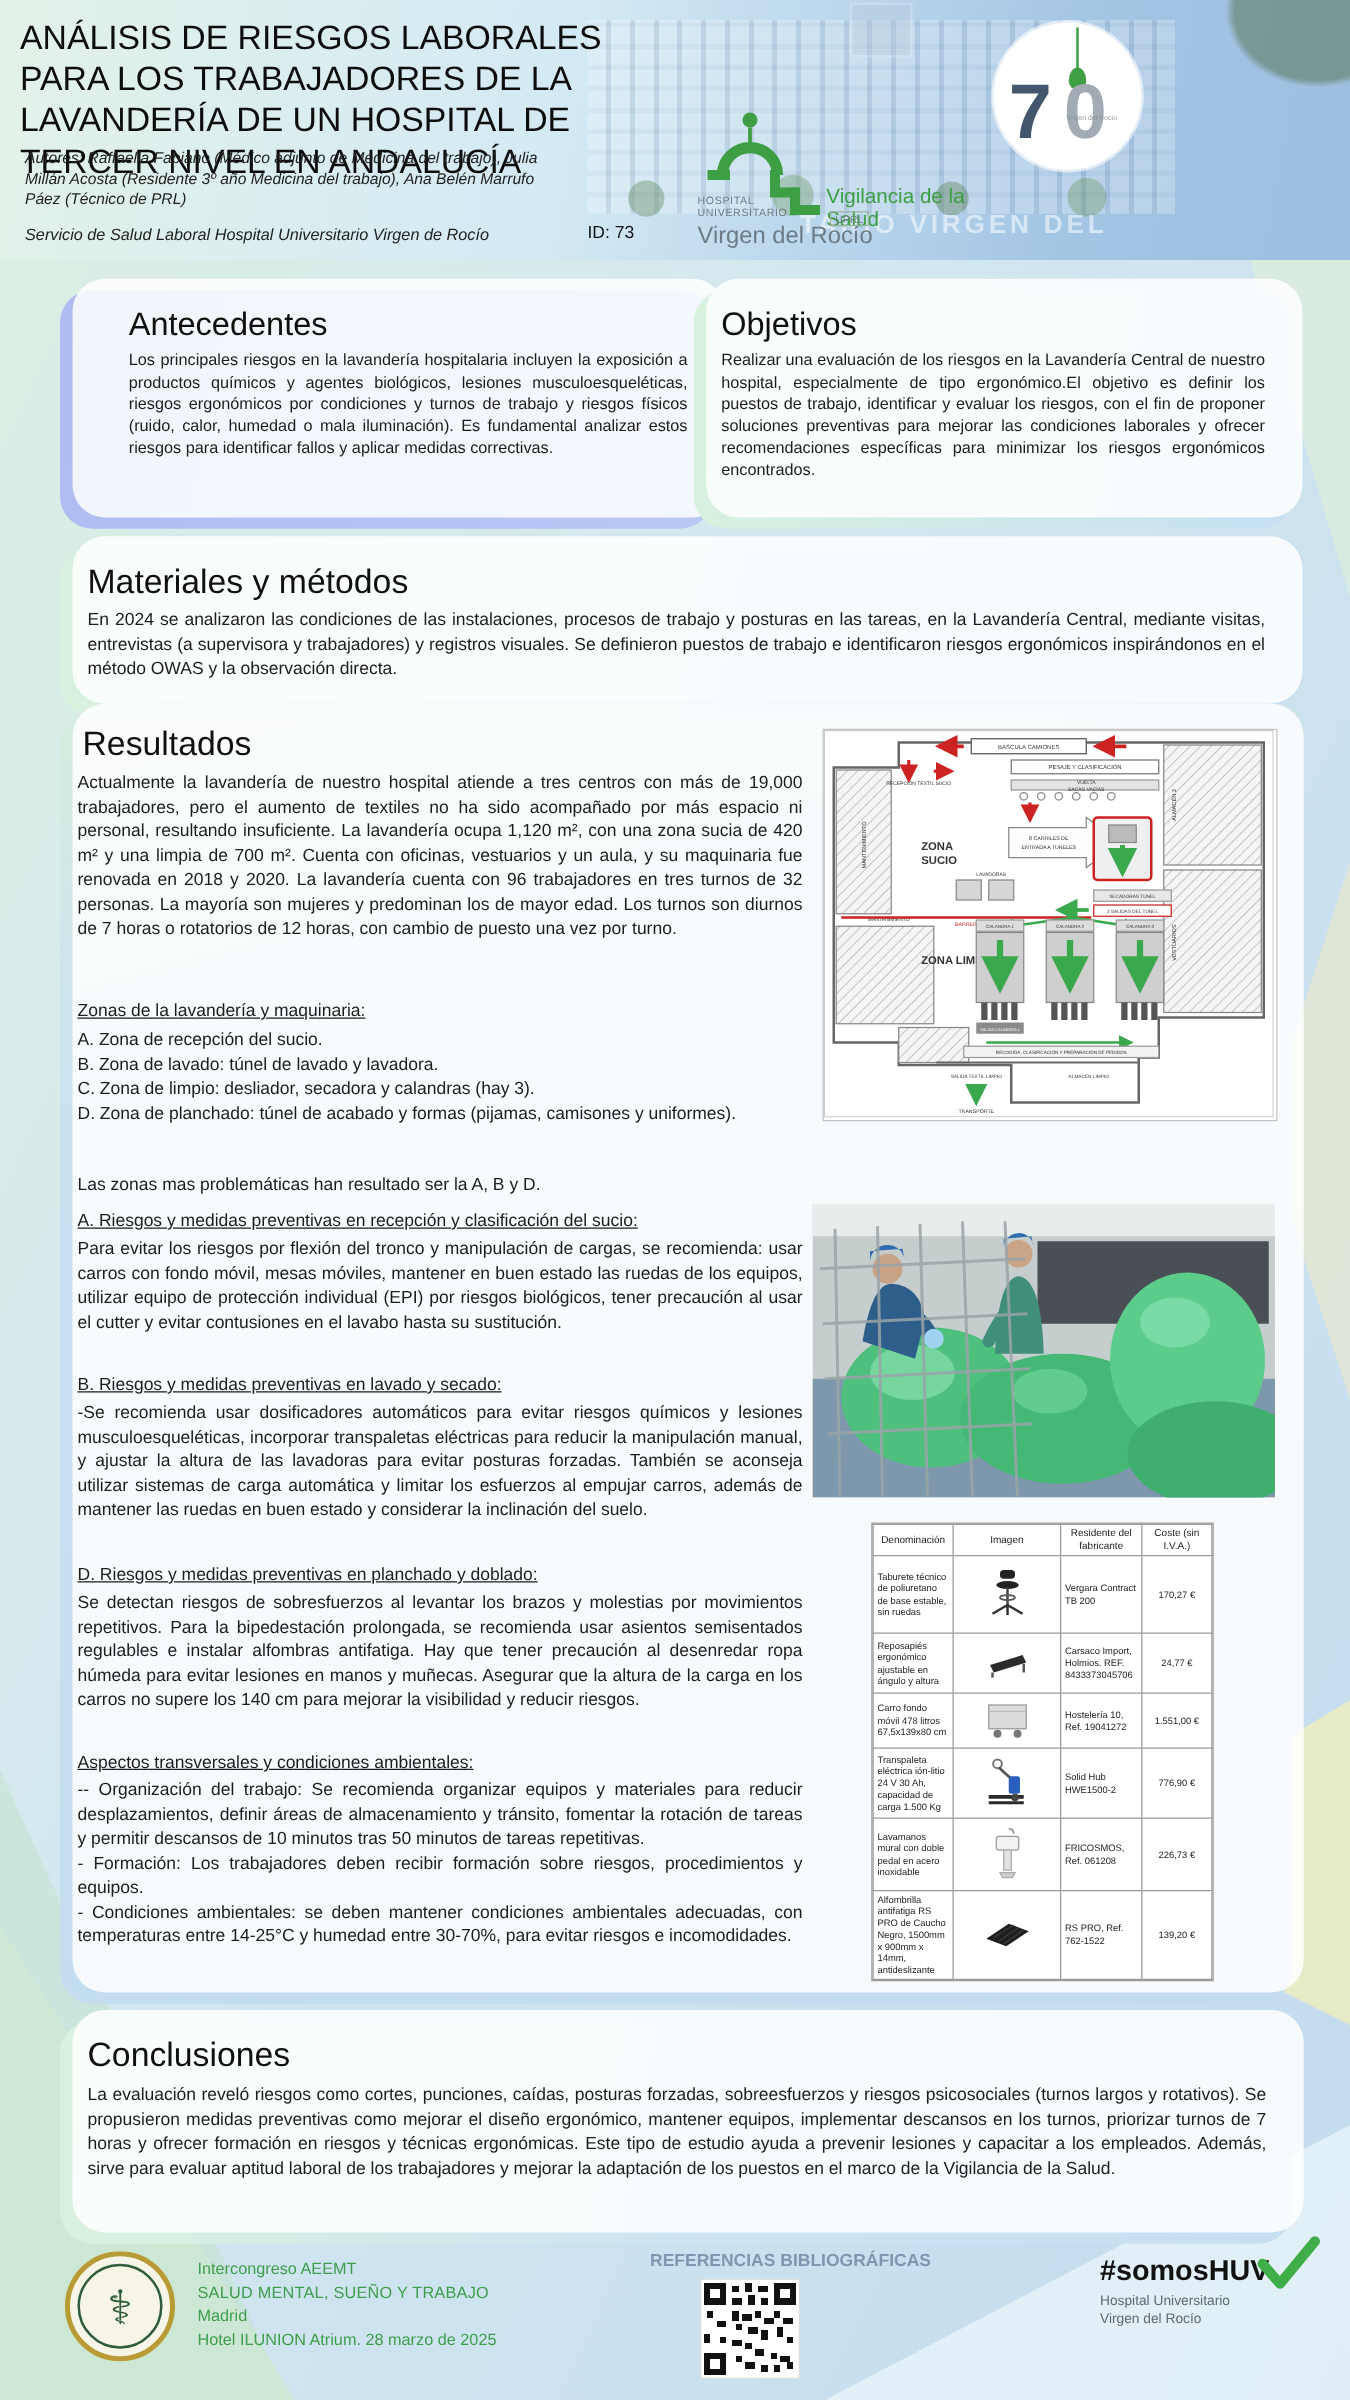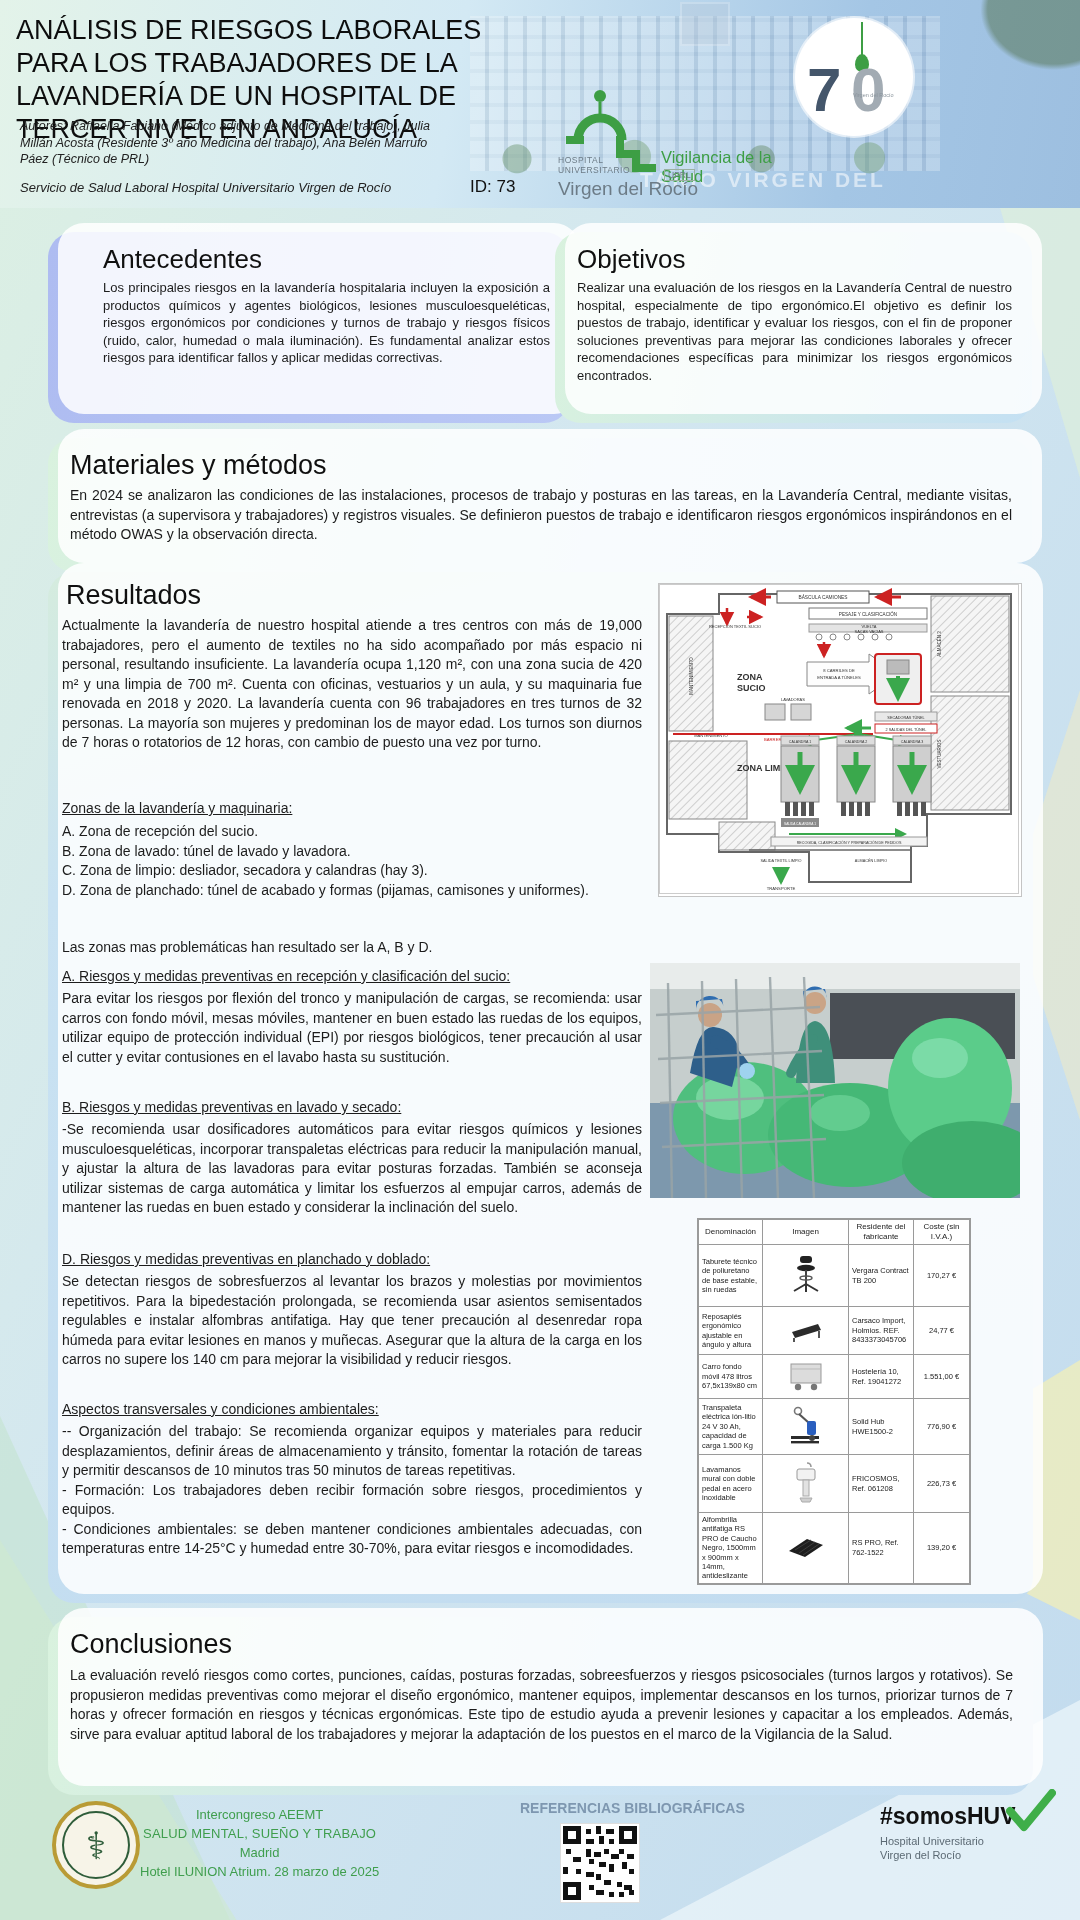--- a/index.html
+++ b/index.html
@@ -27,21 +27,21 @@
     background:radial-gradient(circle at 10% 60%,#5d8a5d 0 14px,transparent 15px),
                radial-gradient(circle at 35% 55%,#6d9a68 0 16px,transparent 17px),
                radial-gradient(circle at 62% 60%,#587f55 0 13px,transparent 14px),
                radial-gradient(circle at 85% 58%,#6d9a68 0 15px,transparent 16px);}
   .palm{position:absolute;top:0;right:0;width:130px;height:95px;opacity:.5;
     background:radial-gradient(ellipse at 80% 10%,#4e6e48 0 45%,transparent 50%);}
   .watermark{position:absolute;top:168px;left:640px;font-size:21px;font-weight:bold;color:rgba(255,255,255,.55);letter-spacing:3px;white-space:nowrap;}
   .title{position:absolute;top:14px;left:16px;width:480px;font-size:27px;line-height:1.22;font-weight:normal;color:#0d0d0d;}
   .authors{position:absolute;top:118px;left:20px;width:430px;font-size:12.5px;line-height:1.32;font-style:italic;color:#222;}
   .service{position:absolute;top:180px;left:20px;width:440px;font-size:13px;font-style:italic;color:#222;}
-  .idlabel{position:absolute;top:177px;left:470px;font-size:17px;color:#111;}
+  .idlabel{position:absolute;top:177px;left:470px;font-size:14px;color:#111;}
   
   .vdr{position:absolute;top:88px;left:548px;width:260px;height:115px;}
   .vdr-hosp{position:absolute;top:68px;left:10px;font-size:8.5px;line-height:1.15;color:#6c7b86;letter-spacing:.5px;}
   .vdr-name{position:absolute;top:90px;left:10px;font-size:19px;color:#6c7b86;}
   .vdr-vig{position:absolute;top:60px;left:113px;font-size:16.5px;color:#3d9e44;}
   .vdr-uprl{position:absolute;top:81px;left:116px;font-size:8.5px;color:#6c7b86;border:1px solid #9ab0a0;padding:0 3px;}
   
   .logo70{position:absolute;top:18px;left:795px;width:118px;height:118px;border-radius:50%;background:#fff;box-shadow:0 0 0 2px rgba(255,255,255,.6);}
   .logo70 .needle{position:absolute;left:66px;top:4px;width:2px;height:34px;background:#3d9e44;}
   .logo70 .drop{position:absolute;left:60px;top:36px;width:14px;height:18px;background:#3d9e44;border-radius:50% 50% 50% 50%/60% 60% 40% 40%;}
@@ -77,21 +77,21 @@
   table.eq th{text-align:center;font-size:8px;}
   td.cost{text-align:center;}
   td.imgcell{text-align:center;}
 
   
   #card-conclusiones .body-txt{margin-top:6px;}
 
   
   .footer{position:absolute;left:0;top:1795px;width:1080px;height:125px;z-index:2;}
   .aeemt{position:absolute;left:52px;top:6px;width:88px;height:88px;}
-  .congress{position:absolute;left:140px;top:10px;font-size:13px;line-height:19px;color:#3f9e4d;text-align:center;}
+  .congress{position:absolute;left:158px;top:10px;font-size:13px;line-height:19px;color:#3f9e4d;}
   .congress .l2{letter-spacing:.2px;}
   .refs-title{position:absolute;left:520px;top:5px;width:280px;font-size:14px;font-weight:bold;color:#7e97b0;}
   .qr{position:absolute;left:560px;top:28px;width:74px;height:74px;background:#fff;padding:2px;border:1px solid #ddd;}
   .huv{position:absolute;left:880px;top:8px;width:180px;}
   .huv-top{font-size:23px;font-weight:bold;color:#111;}
   .huv-top .huvtxt{color:#111;}
   .huv-sub{font-size:11px;color:#5c6a74;line-height:14px;margin-top:4px;}
   .huv-check{position:absolute;right:4px;top:-14px;}
 </style>
 </head>

